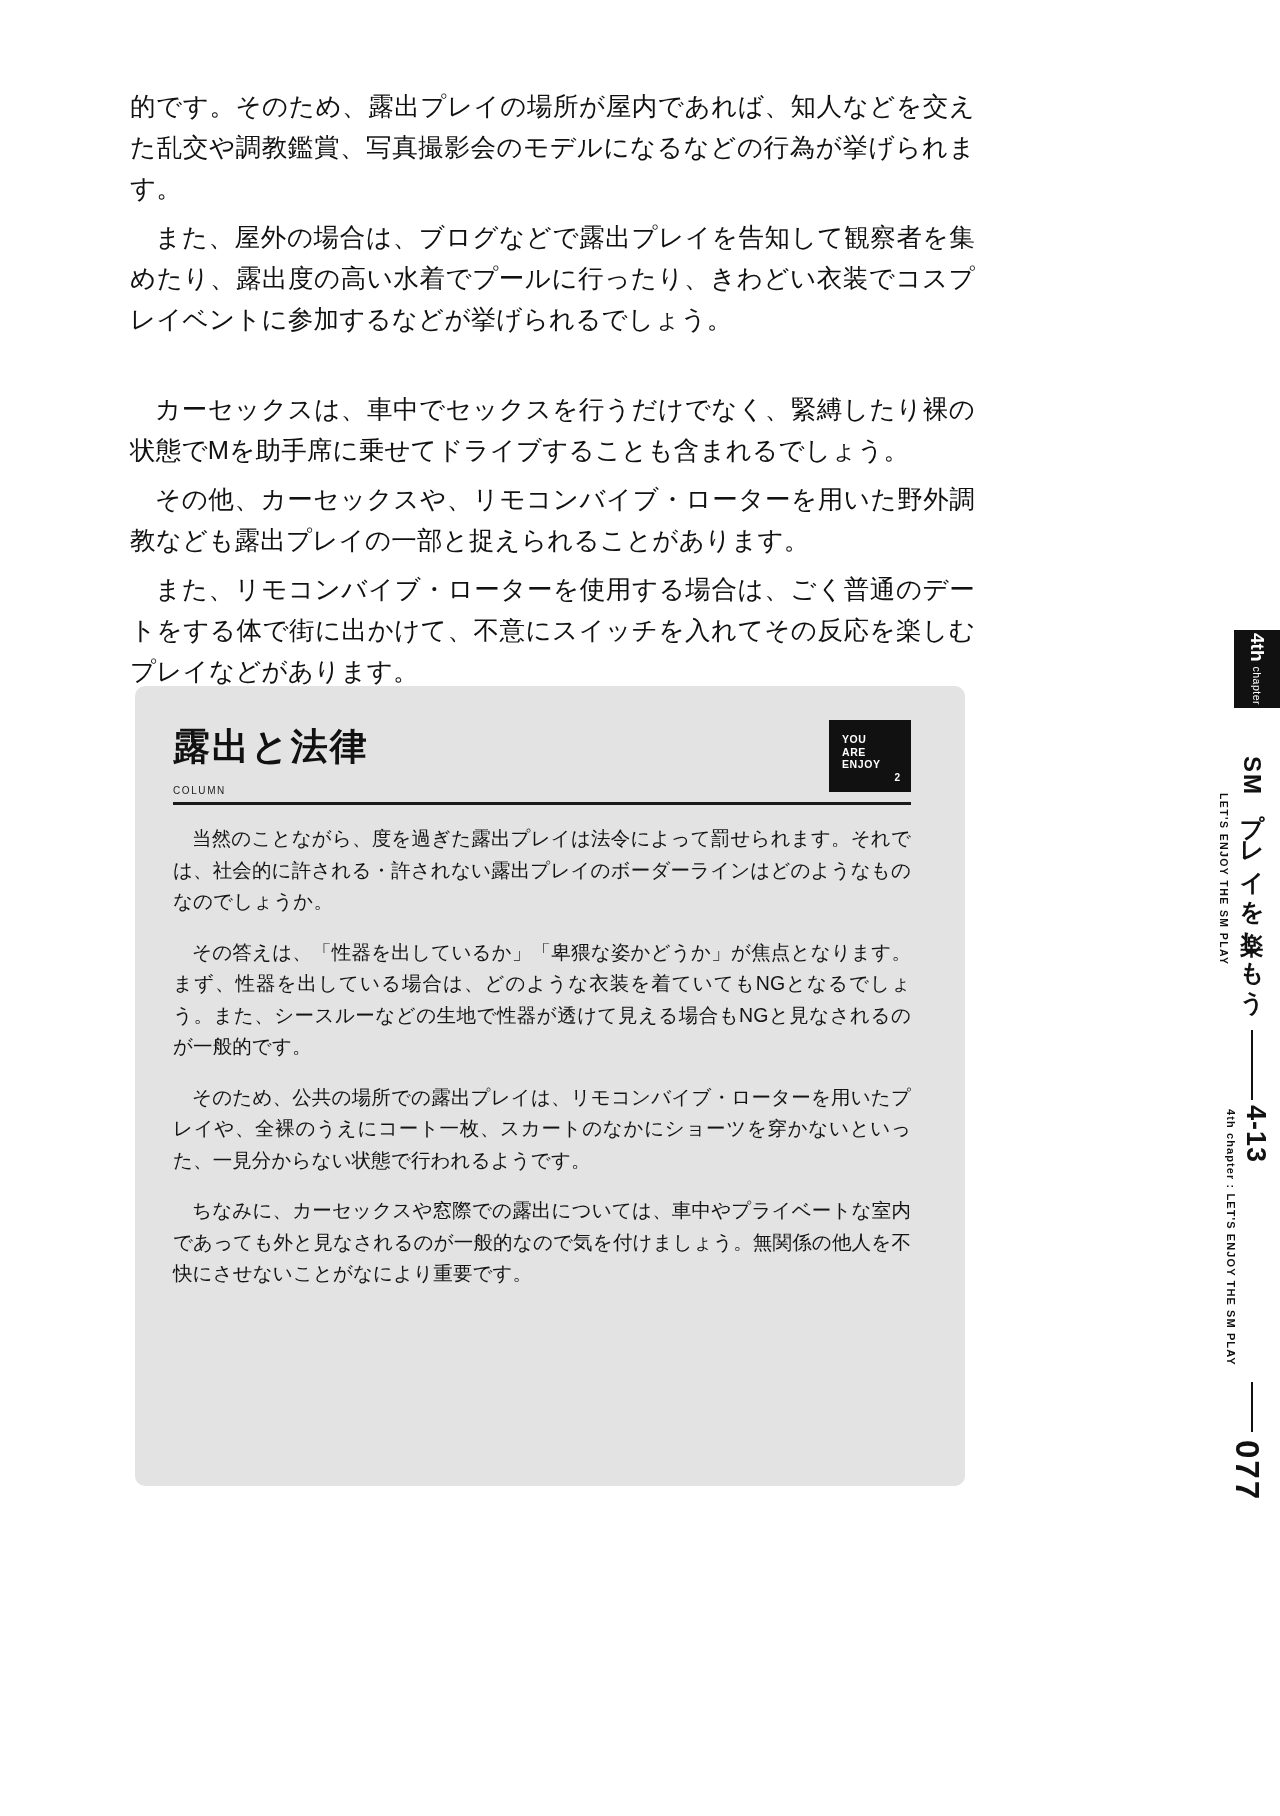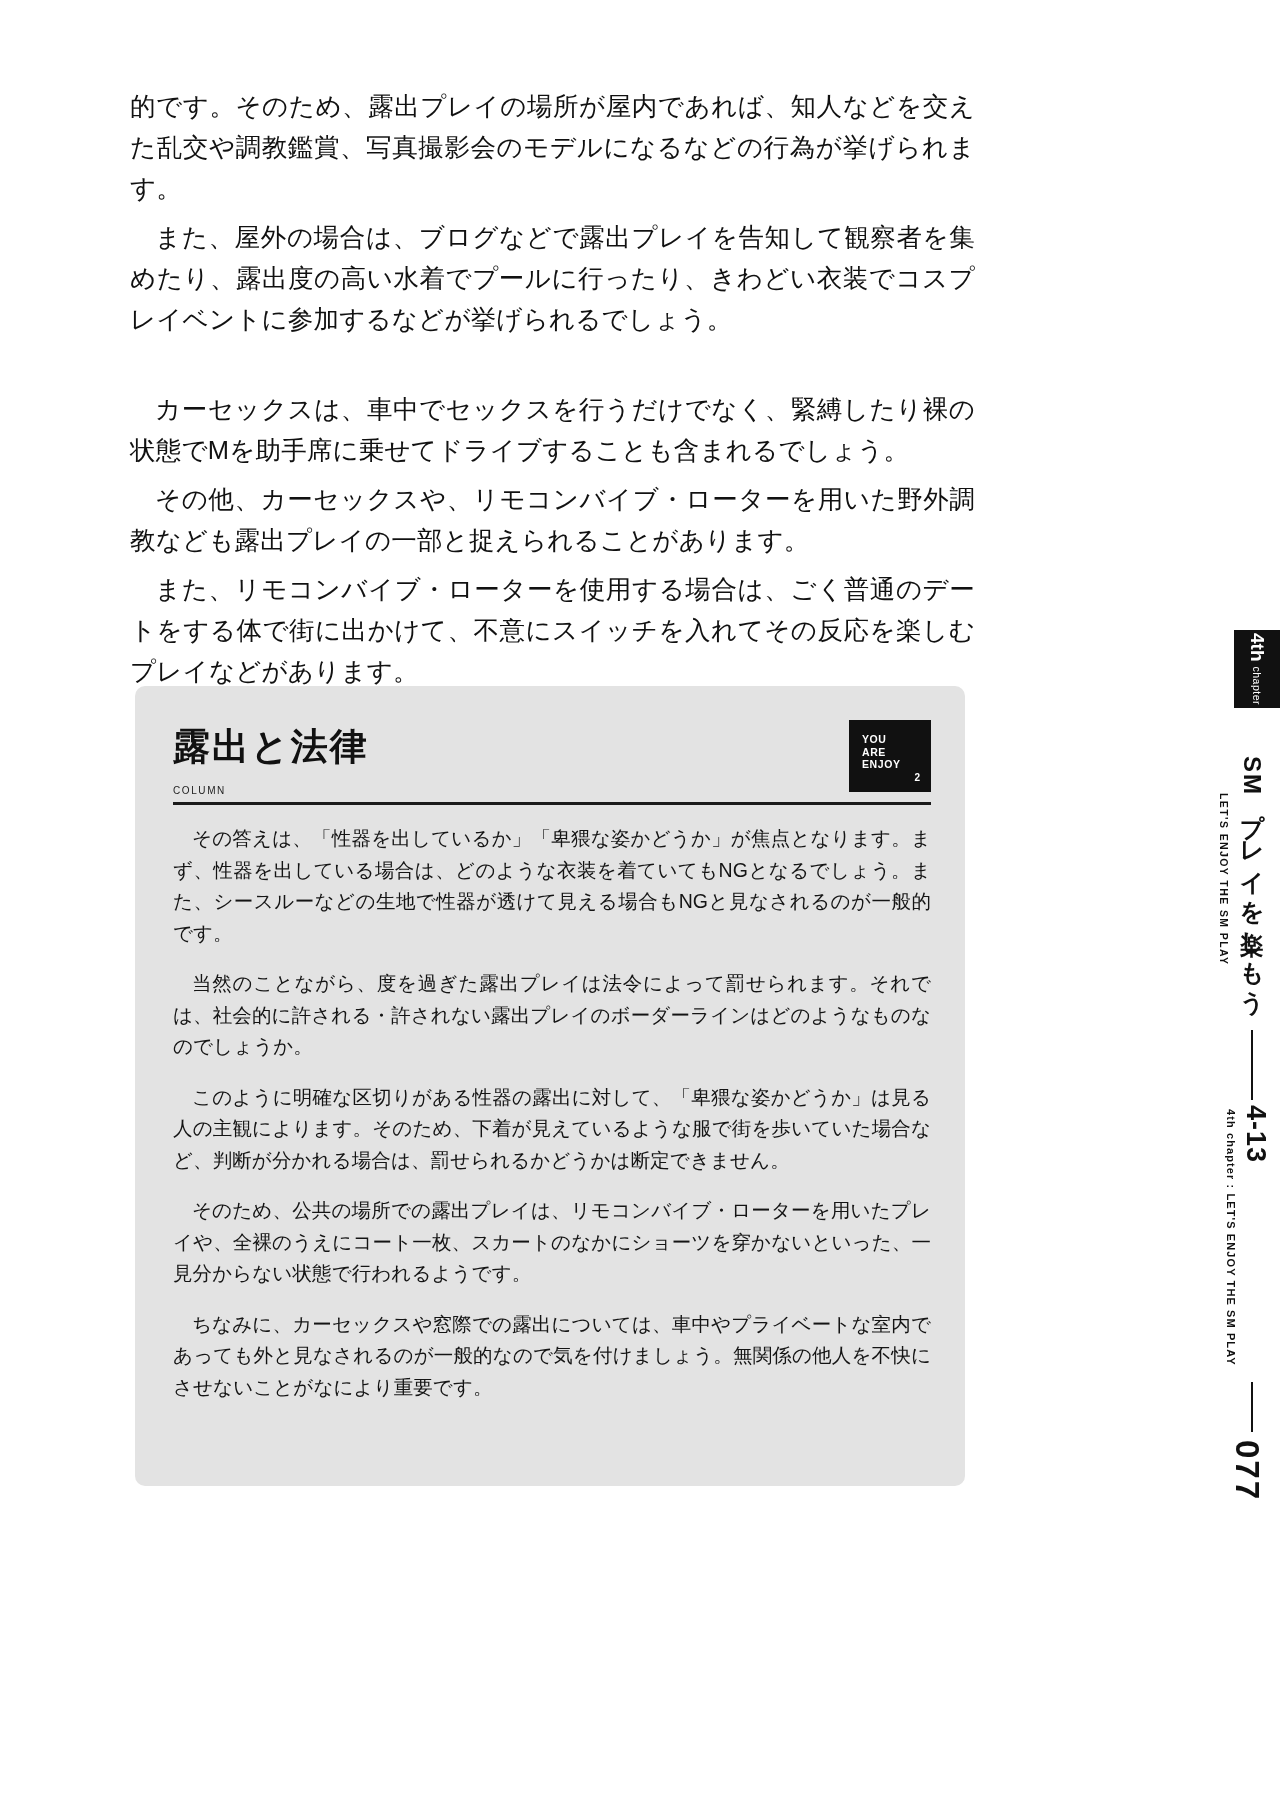--- a/index.html
+++ b/index.html
@@ -41,21 +41,21 @@
   
   .column-box {
     position: absolute;
     left: 135px;
     top: 686px;
     width: 830px;
     height: 800px;
     background: #e3e3e3;
     border-radius: 10px;
     box-sizing: border-box;
-    padding: 34px 34px 30px 38px;
+    padding: 34px 54px 30px 38px;
   }
   .column-head {
     position: relative;
     display: flex;
     align-items: flex-end;
     justify-content: space-between;
     border-bottom: 3px solid #1a1a1a;
     padding-bottom: 6px;
     margin-bottom: 4px;
   }
@@ -240,23 +240,22 @@
       <div class="logo-lines">
         <div>YOU</div>
         <div>ARE</div>
         <div>ENJOY</div>
       </div>
       <div class="logo-num">2</div>
     </div>
   </div>
 
   <div class="column-body">
+    <p class="cpara">当然のことながら、度を過ぎた露出プレイは法令によって罰せられます。それでは、社会的に許される・許されない露出プレイのボーダーラインはどのようなものなのでしょうか。</p>
     <p class="cpara">その答えは、「性器を出しているか」「卑猥な姿かどうか」が焦点となります。まず、性器を出している場合は、どのような衣装を着ていてもNGとなるでしょう。また、シースルーなどの生地で性器が透けて見える場合もNGと見なされるのが一般的です。</p>
-    <p class="cpara">当然のことながら、度を過ぎた露出プレイは法令によって罰せられます。それでは、社会的に許される・許されない露出プレイのボーダーラインはどのようなものなのでしょうか。</p>
-    <p class="cpara">このように明確な区切りがある性器の露出に対して、「卑猥な姿かどうか」は見る人の主観によります。そのため、下着が見えているような服で街を歩いていた場合など、判断が分かれる場合は、罰せられるかどうかは断定できません。</p>
     <p class="cpara">そのため、公共の場所での露出プレイは、リモコンバイブ・ローターを用いたプレイや、全裸のうえにコート一枚、スカートのなかにショーツを穿かないといった、一見分からない状態で行われるようです。</p>
     <p class="cpara">ちなみに、カーセックスや窓際での露出については、車中やプライベートな室内であっても外と見なされるのが一般的なので気を付けましょう。無関係の他人を不快にさせないことがなにより重要です。</p>
   </div>
 </div>
 
 <div class="tab-top">
   <div class="tab-top-inner">
     <span class="tab-top-num">4th</span>
     <span class="tab-top-word">chapter</span>
   </div>

